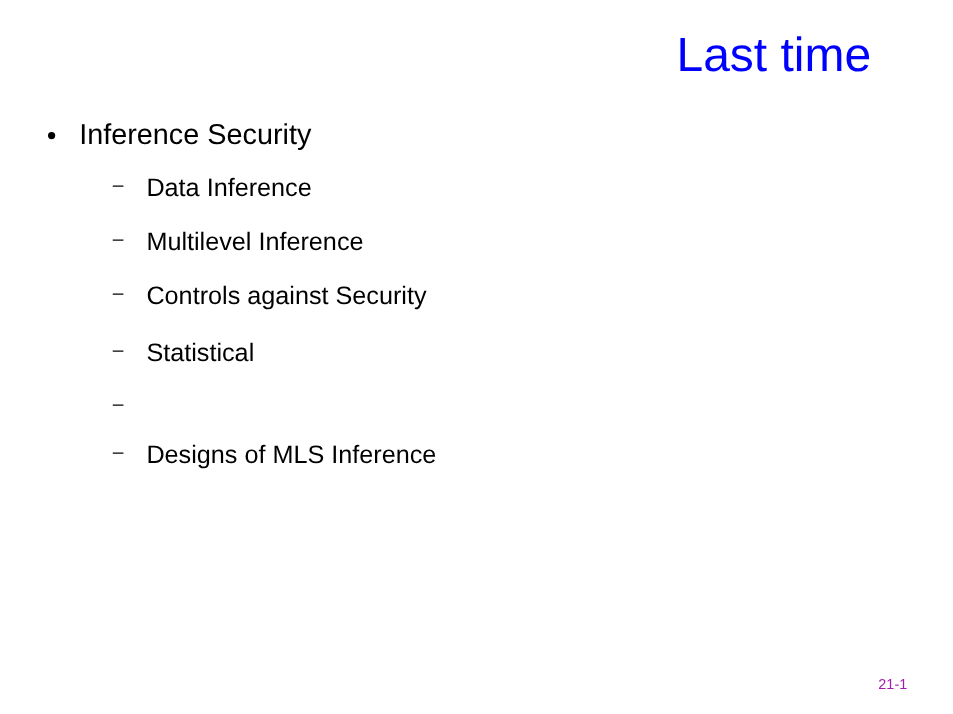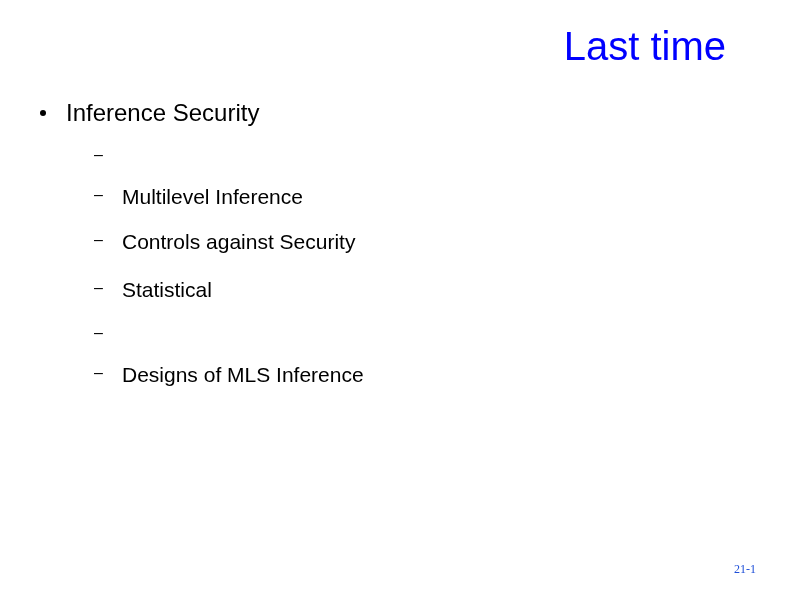--- a/index.html
+++ b/index.html
@@ -66,40 +66,41 @@
     flex: 0 0 auto;
     margin-right: 16px;
     margin-top: 1px;
     font-size: 16px;
   }
   .page-num {
     position: absolute;
     bottom: 18px;
     right: 38px;
     font-size: 12px;
-    font-family: Liberation Serif, serif;
-    color: #1d4ed8;
+    font-family: Liberation Sans, sans-serif;
+    color: #a21caf;
   }
 </style>
 </head>
 <body>
 
 <div class="slide">
 
   <div class="title">Last time</div>
 
   <div class="content">
 
     <div class="l1">
       <span class="bullet"></span>
       <span>Inference Security</span>
     </div>
     <div class="sublist">
       <div class="l2">
         <span class="dash">–</span>
+        <span>Data Inference</span>
       </div>
       <div class="l2">
         <span class="dash">–</span>
         <span>Multilevel Inference</span>
       </div>
       <div class="l2">
         <span class="dash">–</span>
         <span>Controls against Security</span>
       </div>
     </div>

